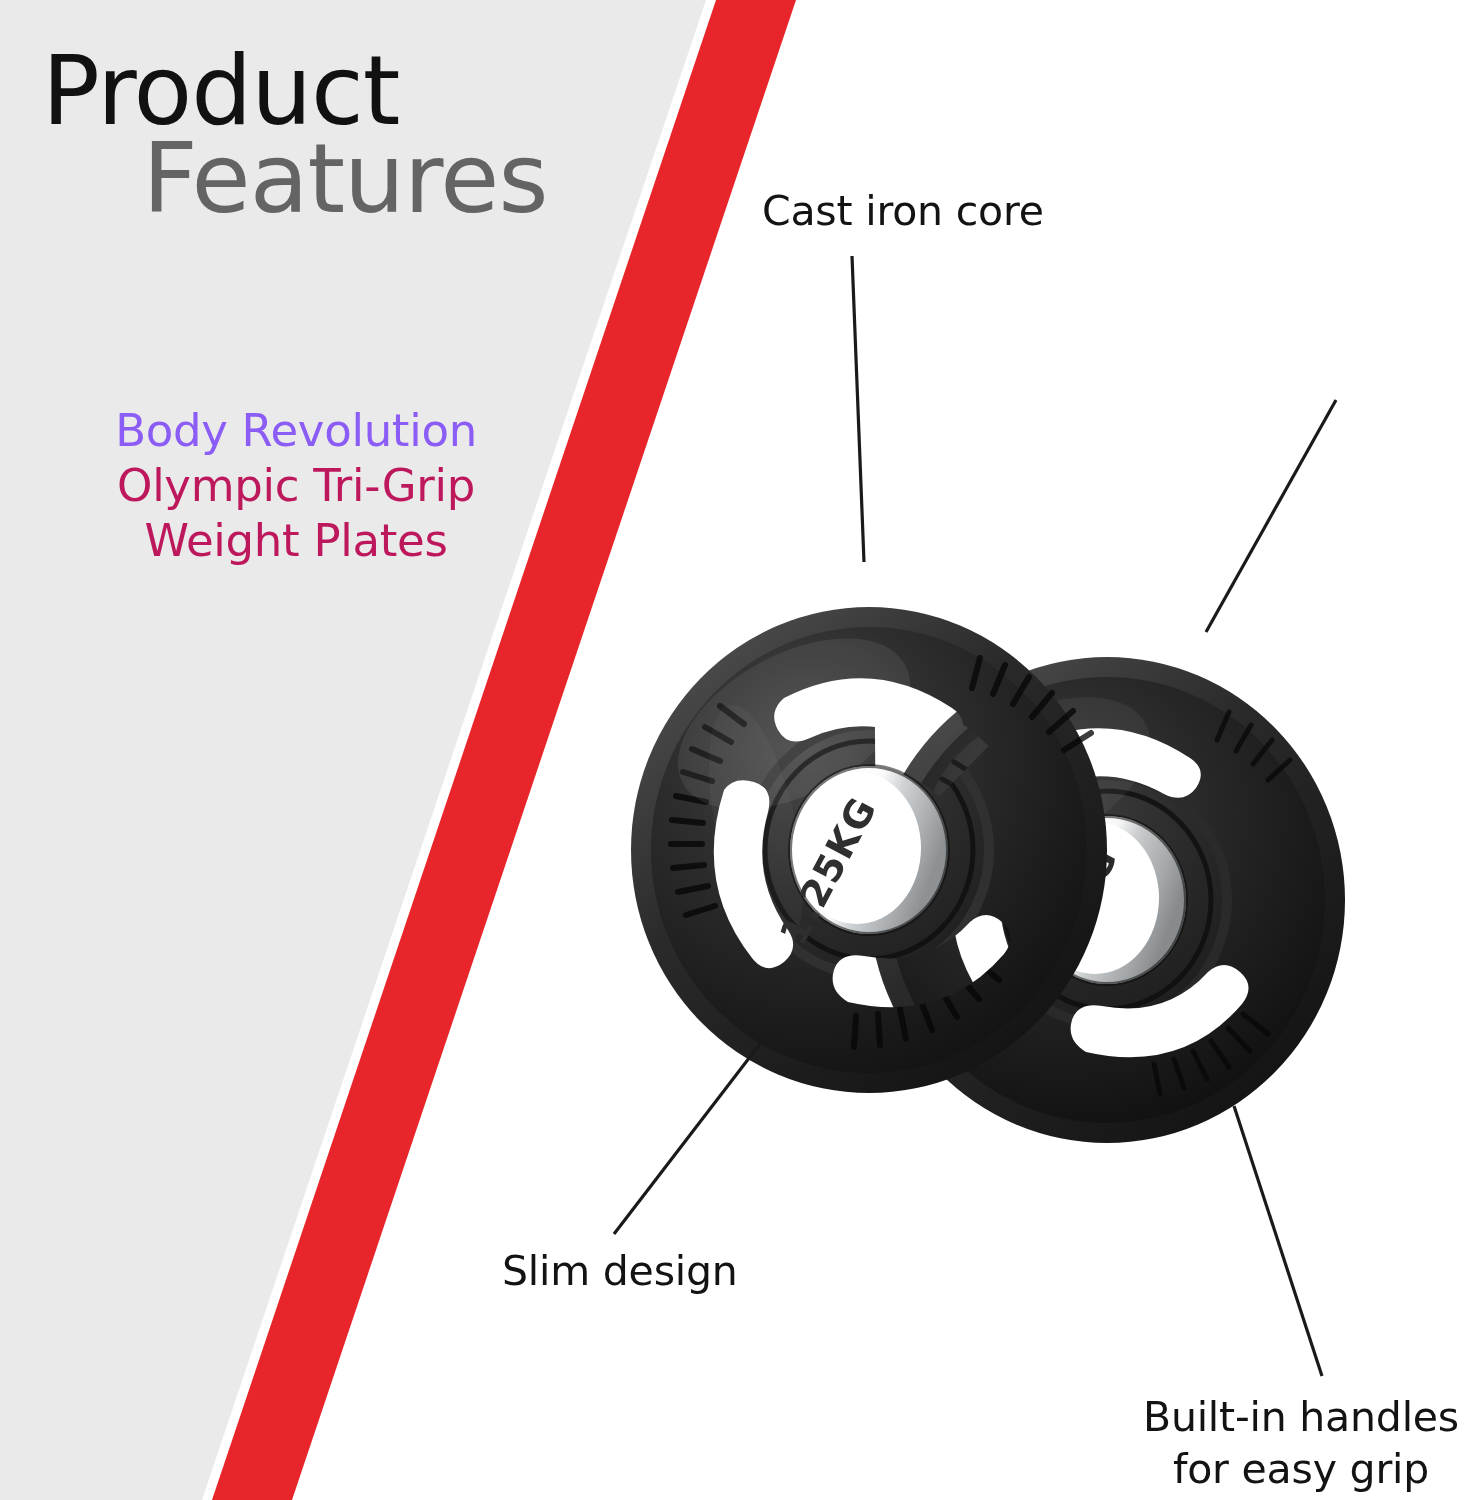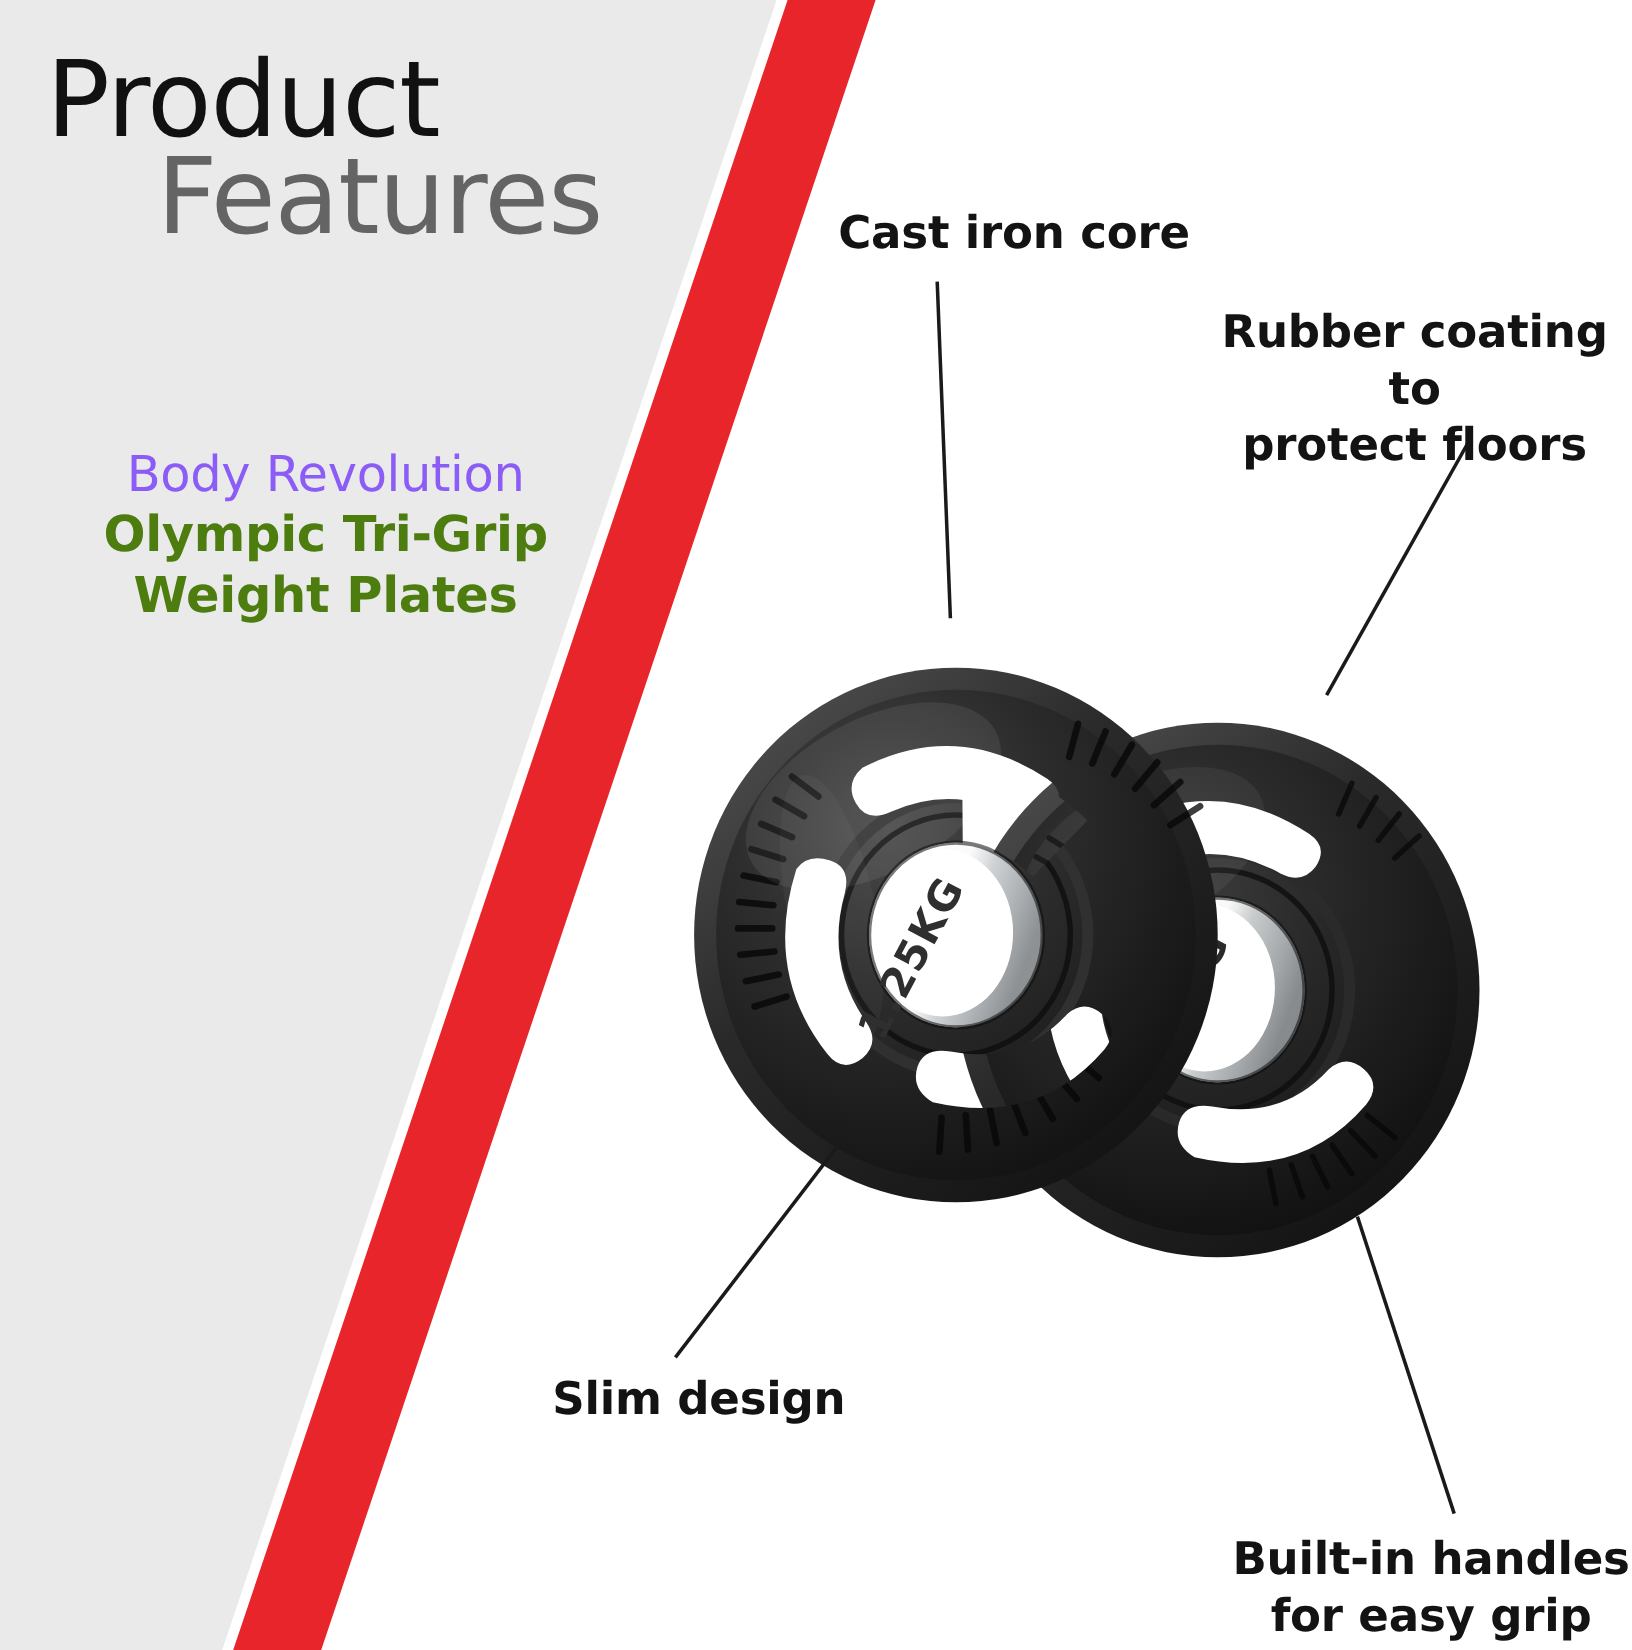--- a/index.html
+++ b/index.html
@@ -52,31 +52,31 @@
   .product-block .brand{
     display:block;
     font-size:45px;
     color:#8b5cf6;
     font-weight:400;
     letter-spacing:-0.3px;
   }
   .product-block .sub{
     display:block;
     font-size:45px;
-    color:#4d7c0f;
-    font-weight:700;
+    color:#be185d;
+    font-weight:400;
     letter-spacing:-0.3px;
   }
 
   
   .callout{
     position:absolute;
     color:#131313;
     font-size:41px;
-    font-weight:700;
+    font-weight:400;
     line-height:1.26;
     letter-spacing:-0.2px;
     white-space:pre-line;
   }
   #callout-cast{ left:762px; top:186px; text-align:left; }
   #callout-rubber{ left:1090px; top:276px; width:392px; text-align:center; }
   #callout-slim{ left:502px; top:1246px; text-align:left; }
   #callout-handles{ left:1118px; top:1392px; width:366px; text-align:center; }
 
   
@@ -259,21 +259,19 @@
 
   <svg class="bg-svg" viewBox="0 0 1484 1500" style="pointer-events:none;">
     <line x1="852" y1="256" x2="864" y2="562" stroke="#1a1a1a" stroke-width="3.2"></line>
     <line x1="1336" y1="400" x2="1206" y2="632" stroke="#1a1a1a" stroke-width="3.2"></line>
     <line x1="766" y1="1036" x2="614" y2="1234" stroke="#1a1a1a" stroke-width="3.2"></line>
     <line x1="1234" y1="1106" x2="1322" y2="1376" stroke="#1a1a1a" stroke-width="3.2"></line>
   </svg>
 
   <div class="callout" id="callout-cast">Cast iron core</div>
 
-  <div class="callout" id="callout-rubber">Rubber coating to
-protect floors</div>
 
   <div class="callout" id="callout-handles">Built-in handles
 for easy grip</div>
 
   <div class="callout" id="callout-slim">Slim design</div>
 
 </div>
 
 </body></html>

